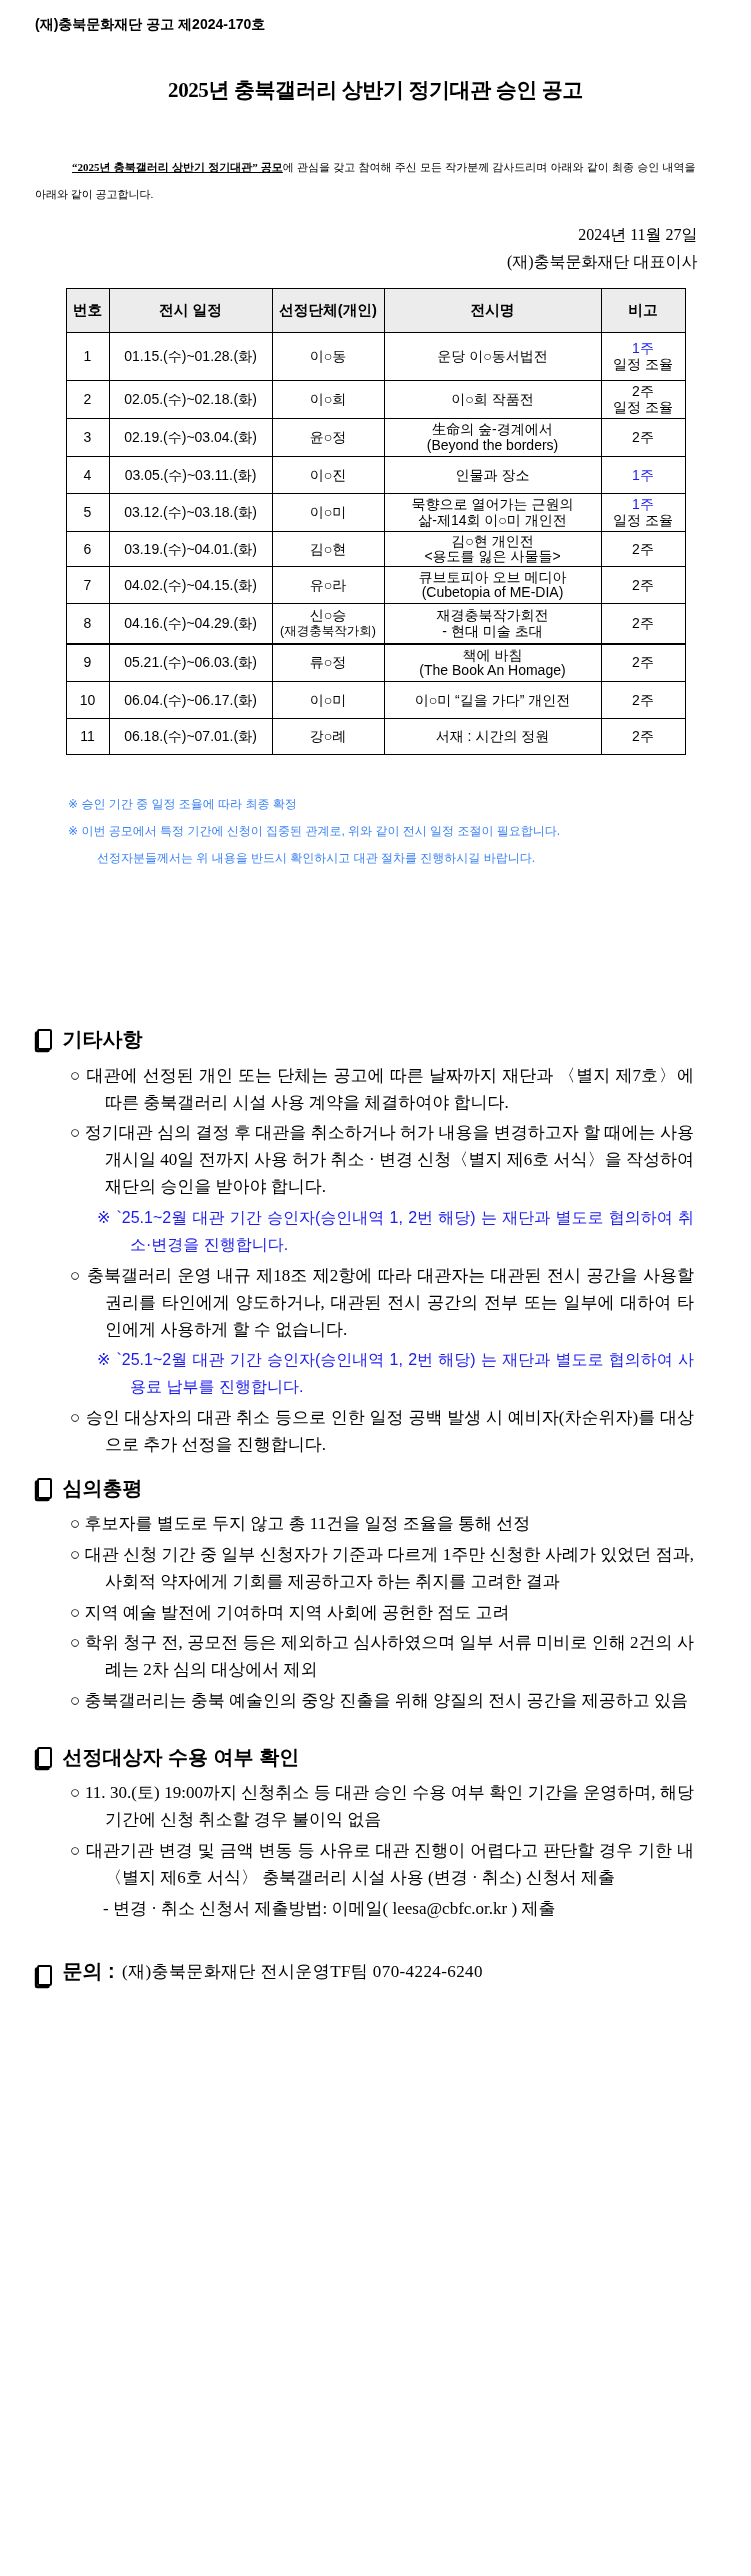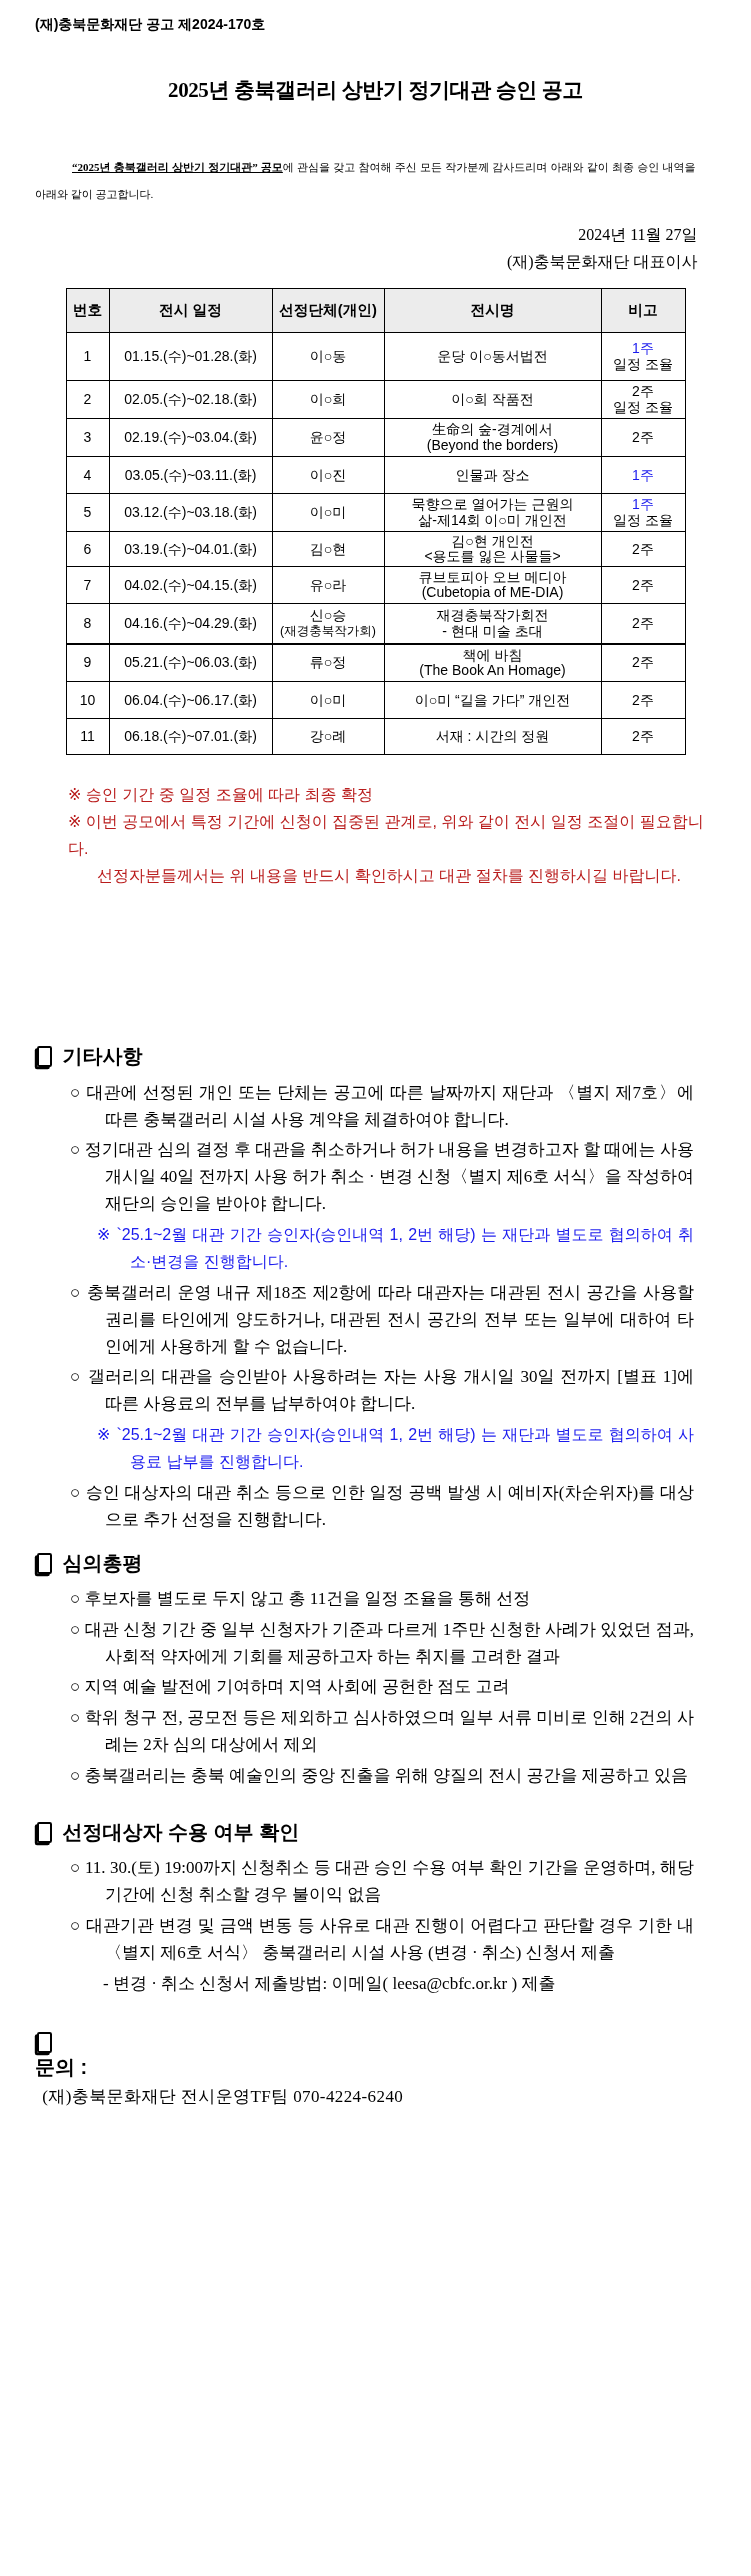--- a/index.html
+++ b/index.html
@@ -83,24 +83,24 @@
   col.c-no{width:43px;}
   col.c-sched{width:163px;}
   col.c-group{width:112px;}
   col.c-title{width:217px;}
   col.c-note{width:84px;}
   td .l2{display:block;}
   td .sub-small{display:block;font-size:12.5px;}
   tr.sep td{border-top:2.2px solid #000;}
 
   .table-notes{
-    margin-top:26px;
-    font-family:"Liberation Sans","DejaVu Sans",sans-serif;
-    font-size:16px;line-height:27px;
-    color:#b91c1c;
+    margin-top:36px;
+    font-family:"Liberation Sans","DejaVu Sans",sans-serif;
+    font-size:12px;line-height:27px;
+    color:#3b82f6;
   }
   .table-notes .tnote{padding-left:33px;margin:0;}
   .table-notes .tnote-cont{padding-left:62px;margin:0;}
 
   .bullets{margin-top:7.3px;font-size:17px;line-height:27px;}
   .bullet{
     margin:0 0 3.7px 0;
     padding-left:70px;padding-right:22px;
     text-indent:-35px;
     text-align:justify;
@@ -116,21 +116,21 @@
   }
   .dash-sub{
     margin:0;padding-left:68px;
     font-size:17px;line-height:27px;
   }
   .gap-before{}
 
   .inquiry-line{
     font-family:"Liberation Sans","DejaVu Sans",sans-serif;
     font-weight:bold;font-size:20px;line-height:29px;
-    display:flex;align-items:flex-start;flex-direction:column;
+    display:flex;align-items:flex-end;
   }
   .inquiry-line .value{
     font-family:"Liberation Serif","DejaVu Serif",serif;
     font-weight:normal;font-size:17px;
     margin-left:7.3px;letter-spacing:0.4px;
   }
 </style>
 </head>
 <body>
 
@@ -282,21 +282,20 @@
 
   <div class="sec-heading mt-misc">
     <span class="box-icon"></span>
     <span>기타사항</span>
   </div>
   <div class="bullets">
     <p class="bullet">○ 대관에 선정된 개인 또는 단체는 공고에 따른 날짜까지 재단과 〈별지 제7호〉에 따른 충북갤러리 시설 사용 계약을 체결하여야 합니다.</p>
     <p class="bullet">○ 정기대관 심의 결정 후 대관을 취소하거나 허가 내용을 변경하고자 할 때에는 사용 개시일 40일 전까지 사용 허가 취소 · 변경 신청〈별지 제6호 서식〉을 작성하여 재단의 승인을 받아야 합니다.</p>
     <p class="subnote">※ `25.1~2월 대관 기간 승인자(승인내역 1, 2번 해당) 는 재단과 별도로 협의하여 취소·변경을 진행합니다.</p>
     <p class="bullet">○ 충북갤러리 운영 내규 제18조 제2항에 따라 대관자는 대관된 전시 공간을 사용할 권리를 타인에게 양도하거나, 대관된 전시 공간의 전부 또는 일부에 대하여 타인에게 사용하게 할 수 없습니다.</p>
-    <p class="bullet">○ 갤러리의 대관을 승인받아 사용하려는 자는 사용 개시일 30일 전까지 [별표 1]에 따른 사용료의 전부를 납부하여야 합니다.</p>
     <p class="subnote">※ `25.1~2월 대관 기간 승인자(승인내역 1, 2번 해당) 는 재단과 별도로 협의하여 사용료 납부를 진행합니다.</p>
     <p class="bullet">○ 승인 대상자의 대관 취소 등으로 인한 일정 공백 발생 시 예비자(차순위자)를 대상으로 추가 선정을 진행합니다.</p>
   </div>
 
   <div class="sec-heading mt-review">
     <span class="box-icon"></span>
     <span>심의총평</span>
   </div>
   <div class="bullets">
     <p class="bullet">○ 후보자를 별도로 두지 않고 총 11건을 일정 조율을 통해 선정</p>

